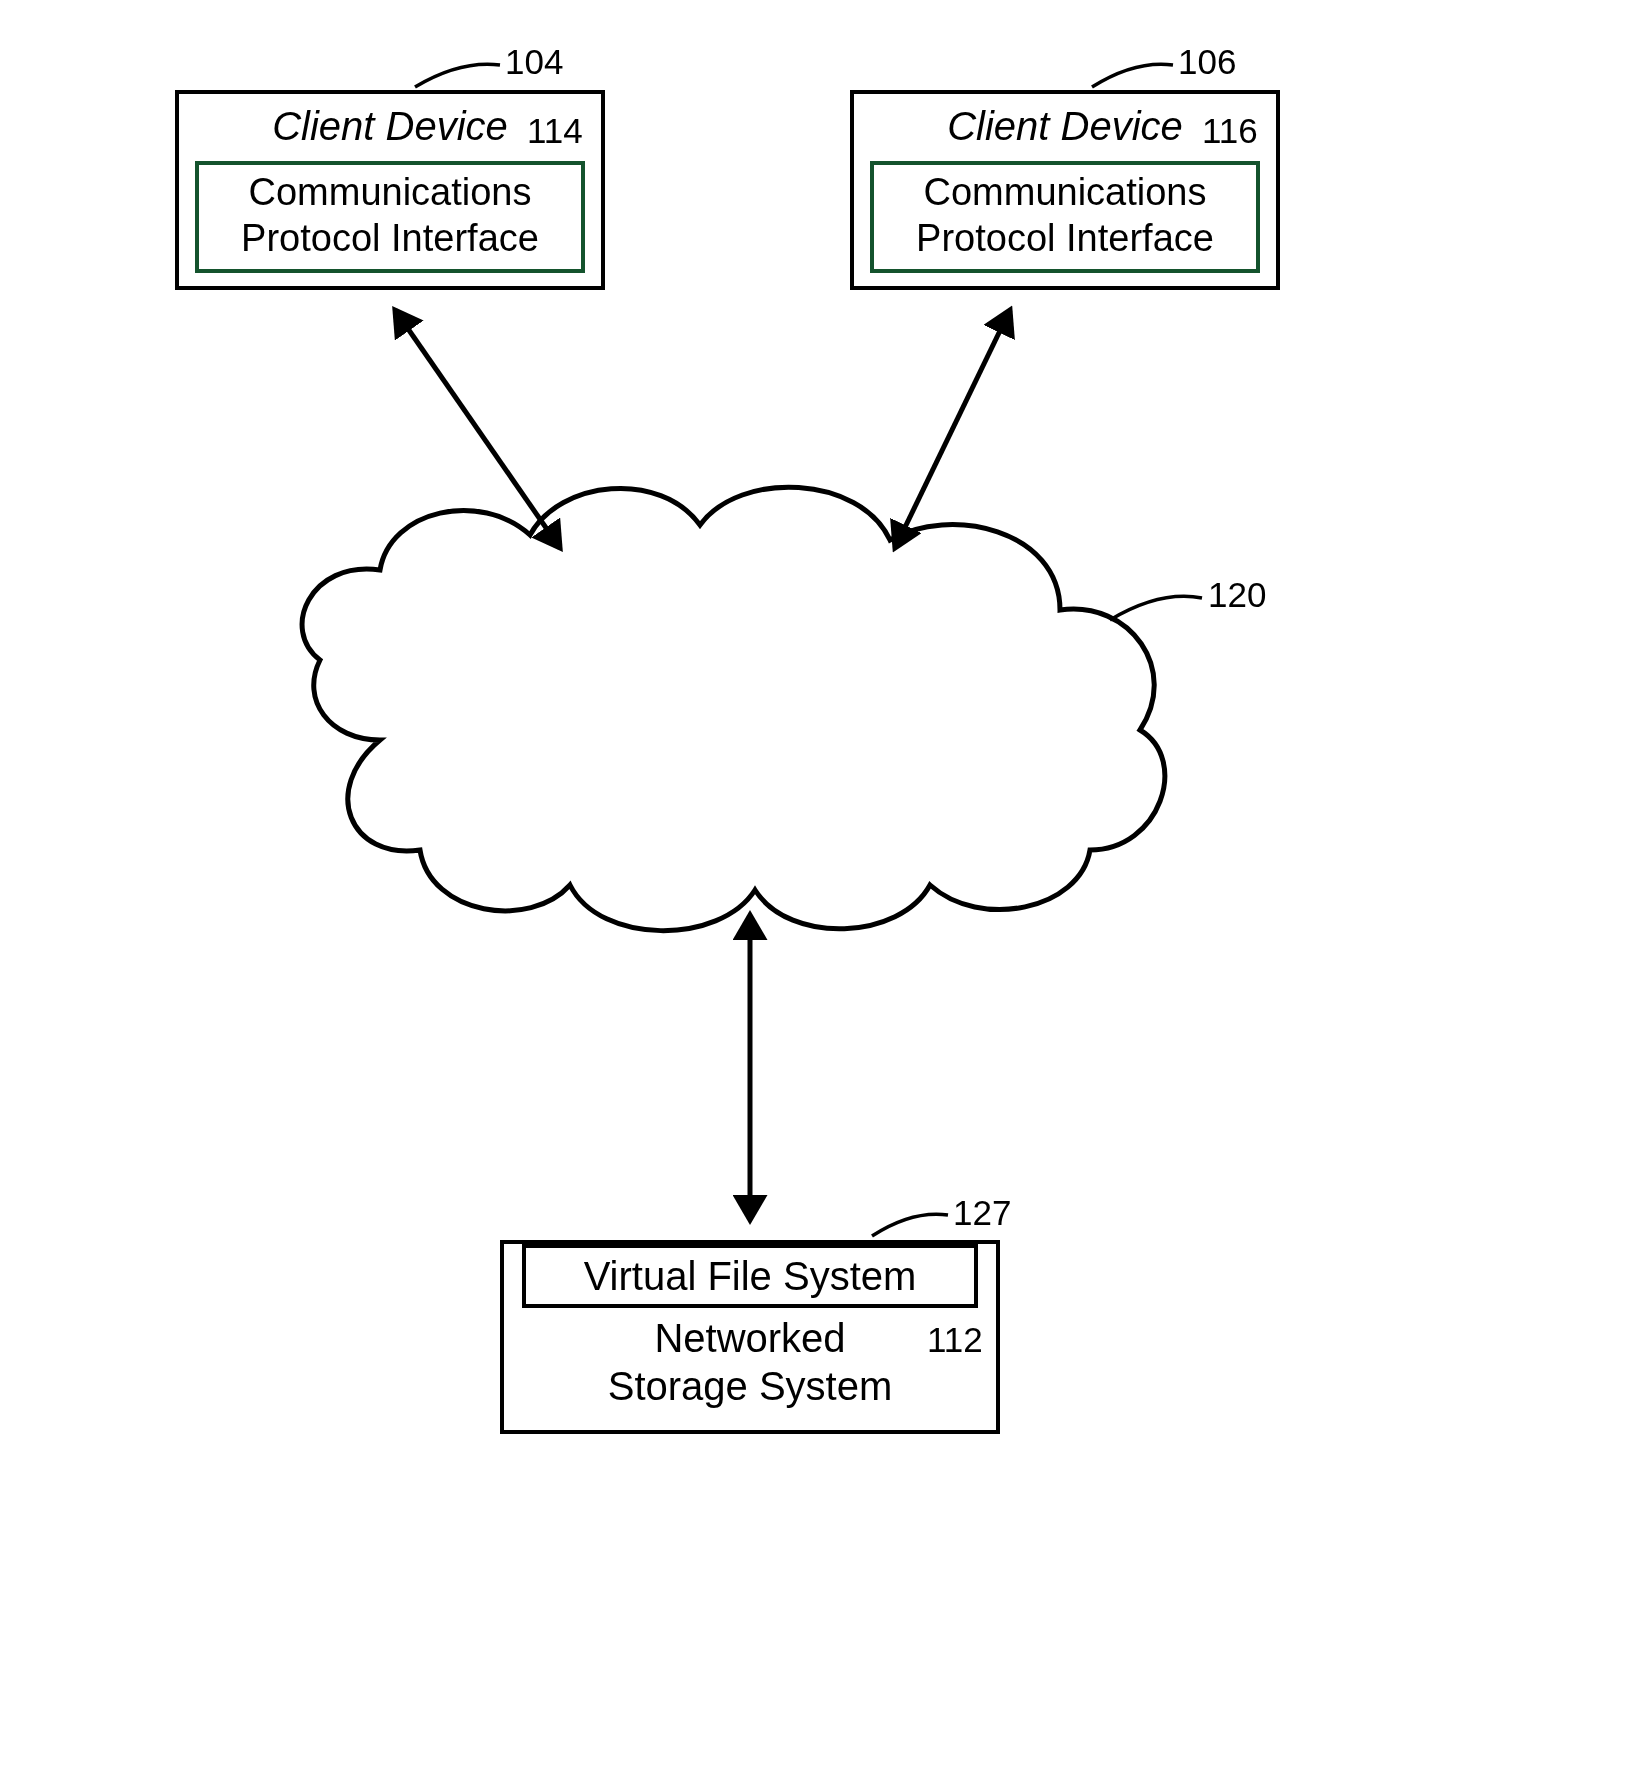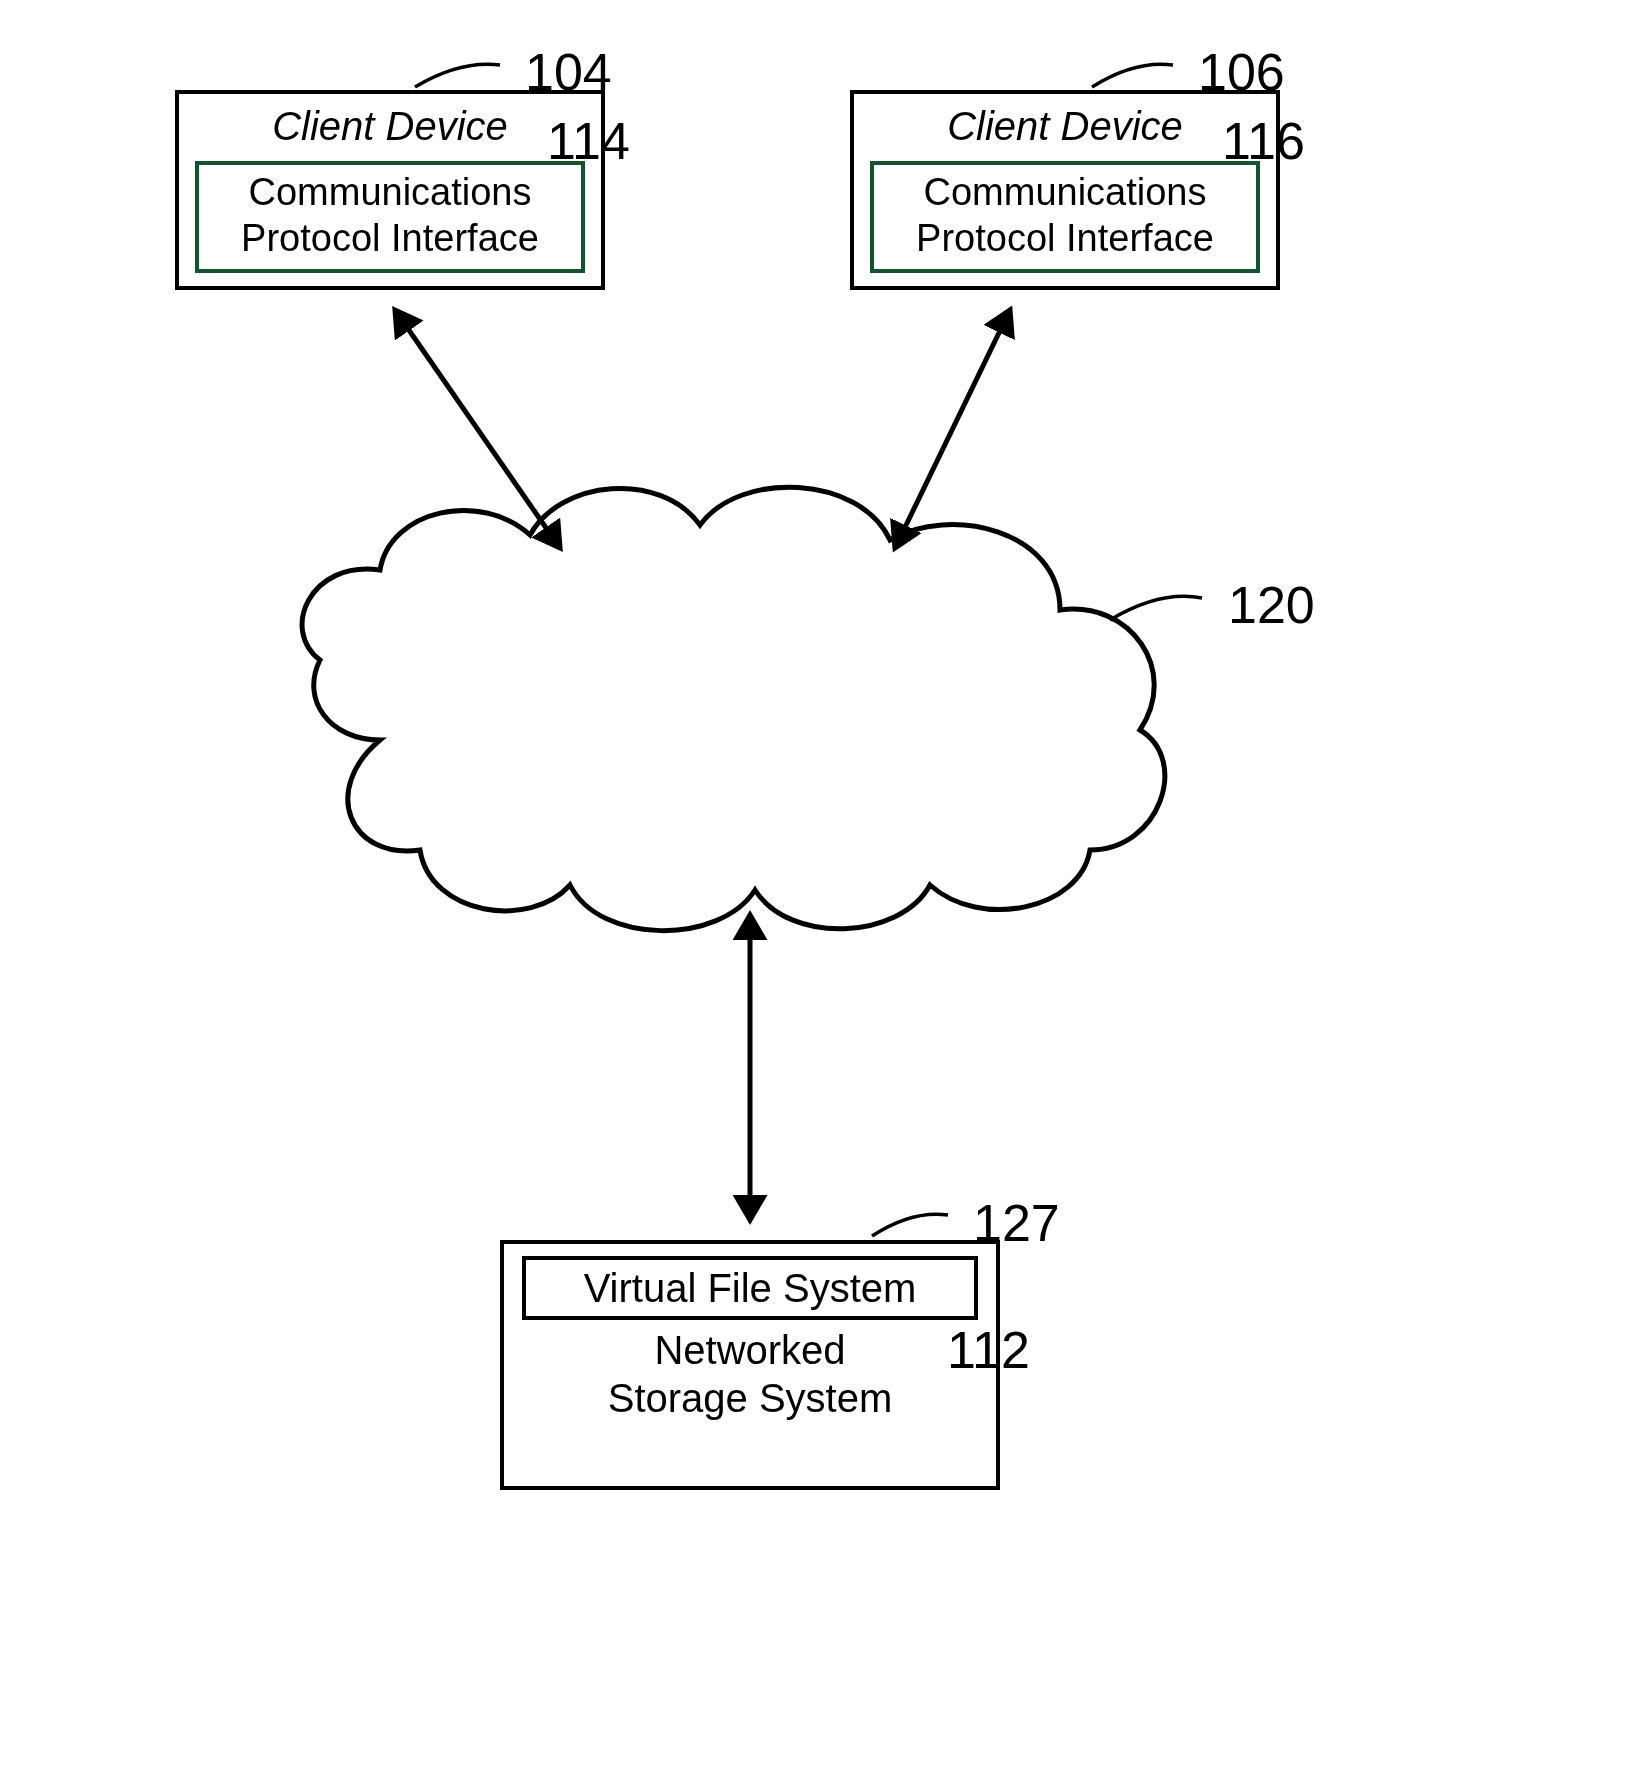--- a/index.html
+++ b/index.html
@@ -43,22 +43,21 @@
     .client .inner {
       margin: 0 16px 14px 16px;
       border: 4px solid #14532d;
       font-size: 38px;
       line-height: 46px;
       padding: 4px 2px 8px 2px;
     }
     
     .storage {
       width: 500px;
-      height: 250px;
-      padding-top: 12px;
+      height: 194px;
     }
     .storage .inner {
       margin: 0 18px 6px 18px;
       border: 4px solid #000;
       font-size: 40px;
       line-height: 52px;
       padding: 2px 4px;
     }
     .storage .title {
       font-size: 40px;
@@ -69,22 +68,21 @@
       position: absolute;
       left: 620px;
       top: 700px;
       width: 260px;
       text-align: center;
       font-size: 42px;
     }
     
     .ref {
       position: absolute;
-      font-size: 52px;
-      margin-left: 20px;
+      font-size: 35px;
     }
     .leader {
       stroke: #000;
       stroke-width: 3.5;
       fill: none;
     }
     .cloud-path {
       stroke: #000;
       stroke-width: 5;
       fill: #fff;

